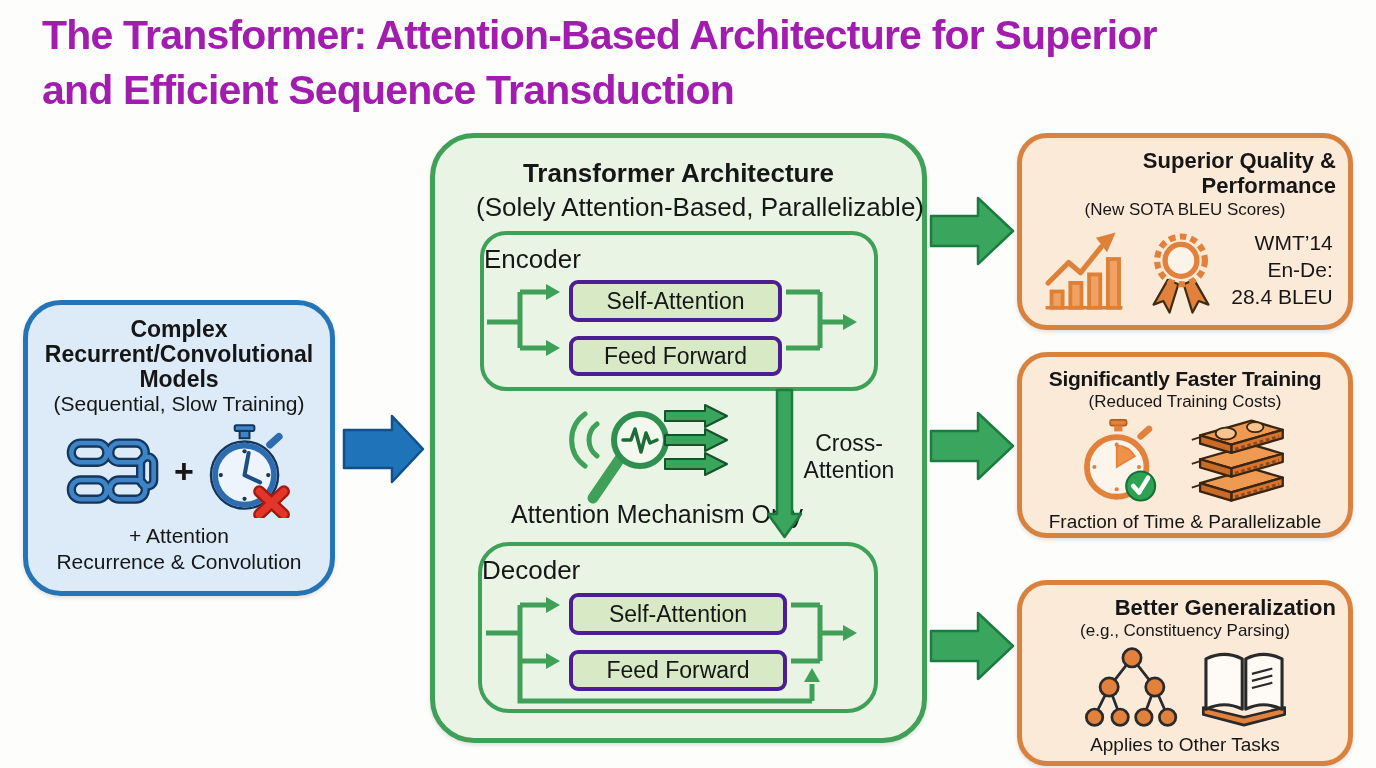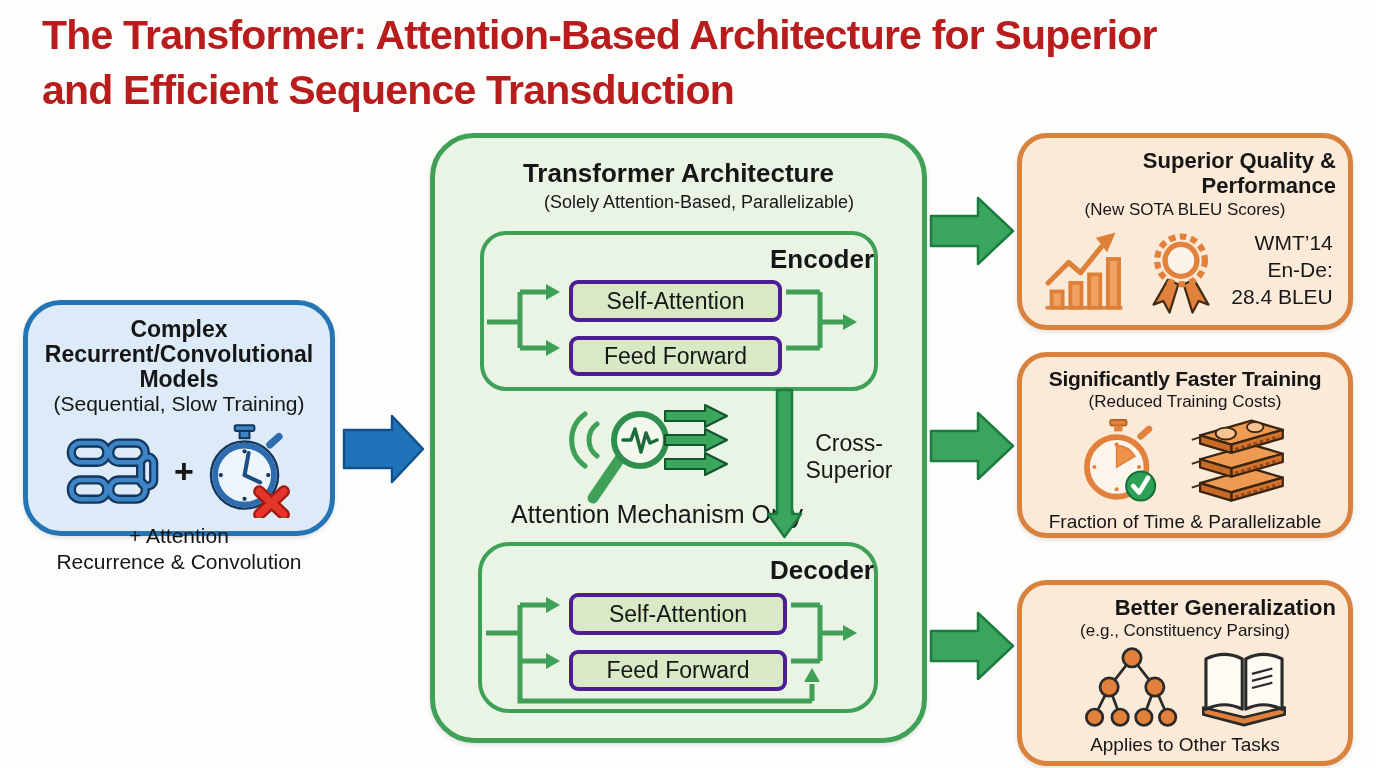--- a/index.html
+++ b/index.html
@@ -3,45 +3,45 @@
 <meta charset="utf-8">
 <style>
   html,body{margin:0;padding:0;background:#fdfdfc;}
   *{box-sizing:border-box;}
   .stage{
     position:relative;width:1376px;height:768px;overflow:hidden;
     font-family:"Liberation Sans",sans-serif;color:#161616;background:#fdfdfc;
   }
   .page-title{
     position:absolute;left:42px;top:8px;width:1115px;margin:0;
-    font-size:41px;font-weight:700;line-height:1.33;letter-spacing:-0.8px;color:#b91c1c;
+    font-size:41px;font-weight:700;line-height:1.33;letter-spacing:-0.8px;color:#a21caf;
   }
   .box{position:absolute;}
   
   .bluebox{
-    left:23px;top:300px;width:312px;height:236px;
+    left:23px;top:300px;width:312px;height:296px;
     background:#dcebf7;border:5px solid #2574b5;border-radius:38px;
     display:flex;flex-direction:column;align-items:center;text-align:center;
     padding-top:12px;box-shadow:0 2px 4px rgba(0,0,0,.12);
   }
   .bluebox .bx-title{font-size:23px;font-weight:700;line-height:1.08;width:306px;}
   .bluebox .bx-sub{font-size:21px;margin-top:1px;}
   .bluebox .icon-row{display:flex;align-items:center;justify-content:center;gap:8px;margin-top:8px;height:94px;}
   .plus{font-size:34px;font-weight:700;line-height:1;}
   .bluebox .bx-cap{font-size:21px;line-height:1.22;margin-top:5px;}
   
   .greenbox{
     left:430px;top:133px;width:497px;height:610px;
     background:#eaf4e5;border:5px solid #3fa057;border-radius:44px;
     box-shadow:0 2px 4px rgba(0,0,0,.12);
   }
   .gb-title{position:absolute;top:20px;left:0;width:100%;text-align:center;font-size:26px;font-weight:700;}
-  .gb-sub{position:absolute;top:54px;left:0;width:100%;text-align:center;font-size:18px;white-space:nowrap;padding-left:41px;}
+  .gb-sub{position:absolute;top:54px;left:0;width:100%;text-align:center;font-size:26px;white-space:nowrap;padding-left:41px;}
   .subbox{position:absolute;border:4px solid #3fa057;border-radius:26px;}
-  .subbox .sub-title{position:absolute;top:9px;left:0;width:100%;text-align:right;font-size:26px;font-weight:700;}
+  .subbox .sub-title{position:absolute;top:9px;left:0;width:100%;text-align:left;font-size:26px;font-weight:400;}
   .encoder-box{left:45px;top:93px;width:398px;height:160px;}
   .decoder-box{left:43px;top:404px;width:400px;height:171px;border-radius:31px;}
   .block{
     position:absolute;background:#d7eac5;border:4px solid #4c1d95;border-radius:9px;
     display:flex;align-items:center;justify-content:center;font-size:23px;
   }
   .block::before,.block::after{content:"";position:absolute;border:3px solid #44a45c;border-radius:9px;background:#e3f0d3;z-index:-1;}
   .block::before{inset:4px -9px -9px 5px;}
   .block::after{inset:9px -16px -16px 10px;}
   .attn-icon{position:absolute;left:120px;top:262px;}
@@ -129,21 +129,21 @@
       <g fill="#3aa55d" stroke="#14532b" stroke-width="2" stroke-linejoin="round">
         <polygon points="110,11 150,11 150,5 172,16 150,27 150,21 110,21"></polygon>
         <polygon points="110,35 150,35 150,29 172,40 150,51 150,45 110,45"></polygon>
         <polygon points="110,59 150,59 150,53 172,64 150,75 150,69 110,69"></polygon>
       </g>
     </svg>
     <div class="attn-cap">Attention Mechanism Only</div>
 
     <div class="cross-label">
       <div>Cross-</div>
-      <div>Superior</div>
+      <div>Attention</div>
     </div>
 
     <div class="subbox decoder-box">
       <div class="sub-title">Decoder</div>
       <div class="block" style="left:87px;top:47px;width:218px;height:42px;">Self-Attention</div>
       <div class="block" style="left:87px;top:104px;width:218px;height:41px;">Feed Forward</div>
     </div>
   </section>
 
   <section class="box orangebox" style="top:133px;height:197px;">

